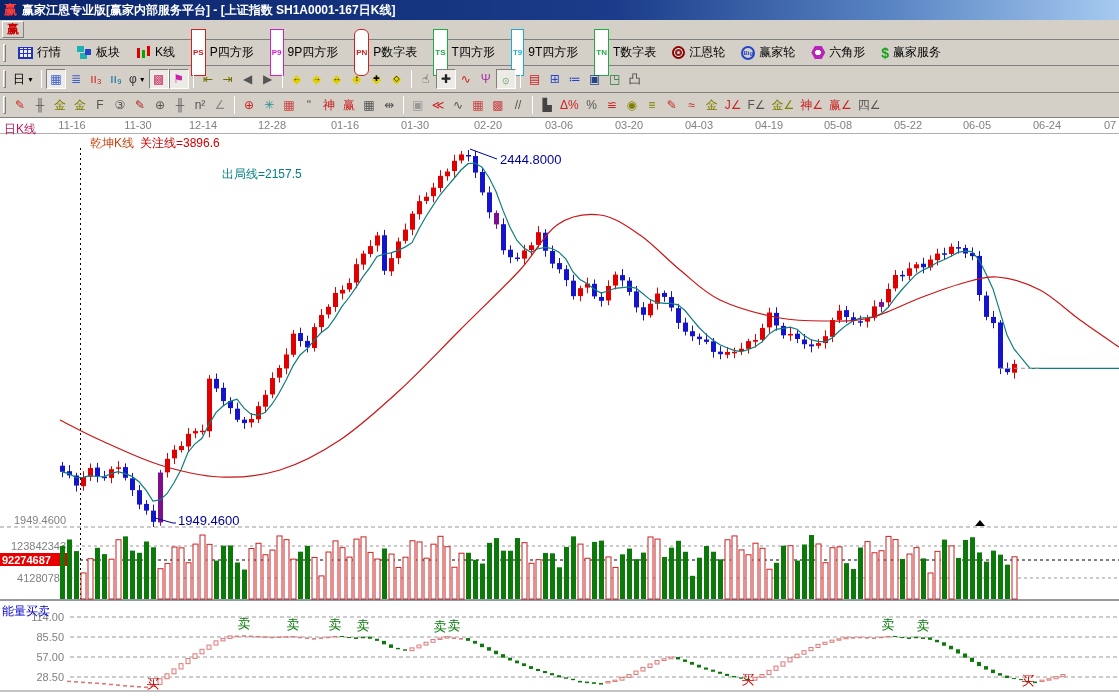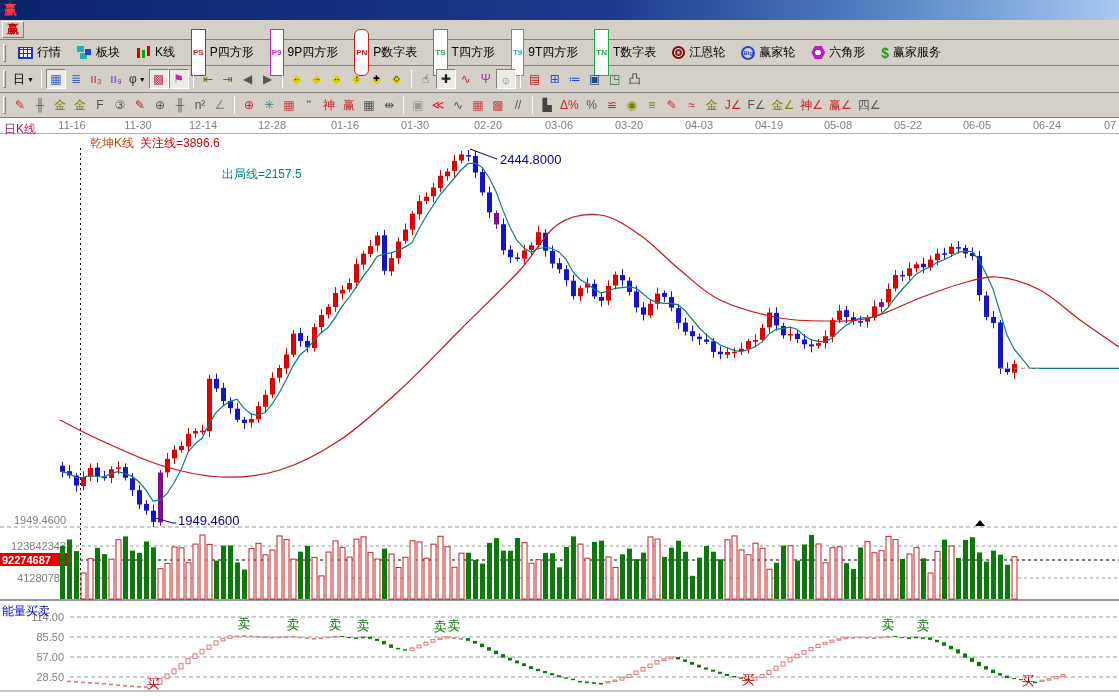--- a/index.html
+++ b/index.html
@@ -54,20 +54,21 @@
   #lbl-exit{left:222px;top:17px;color:#008080;margin-top:31px;}
   #lbl-osc{left:2px;top:485px;color:#0000c8;}
 </style>
 </head>
 <body>
 
 <div class="window">
 
   <div class="titlebar">
     <span class="tlogo">赢</span>
+    <span>赢家江恩专业版[赢家内部服务平台] - [上证指数   SH1A0001-167日K线]</span>
   </div>
 
   <div class="menubar">
     <span class="mlogo">赢</span>
   </div>
 
   <div class="tbar" id="tbar-main">
       <span class="hgrip"></span>
       <span class="lbtn">
         <span class="i-table"></span>
@@ -132,21 +133,21 @@
       <span class="tbtn pressed">
         <span style="color: rgb(58, 95, 205);">▦</span>
       </span>
       <span class="tbtn">
         <span style="color: rgb(58, 95, 205);">≣</span>
       </span>
       <span class="tbtn">
         <span style="color: rgb(204, 34, 34);">ıı₃</span>
       </span>
       <span class="tbtn">
-        <span style="color: #6d28d9; text-align: center;">ıı₉</span>
+        <span style="color: #0369a1; text-align: center;">ıı₉</span>
       </span>
       <span class="tbtn">
         <span style="color: rgb(51, 51, 51);">φ</span>
         <span class="dd">▼</span>
       </span>
       <span class="tbtn pressed">
         <span style="color: rgb(204, 51, 102);">▩</span>
       </span>
       <span class="tbtn pressed">
         <span style="color: rgb(204, 34, 170);">⚑</span>

